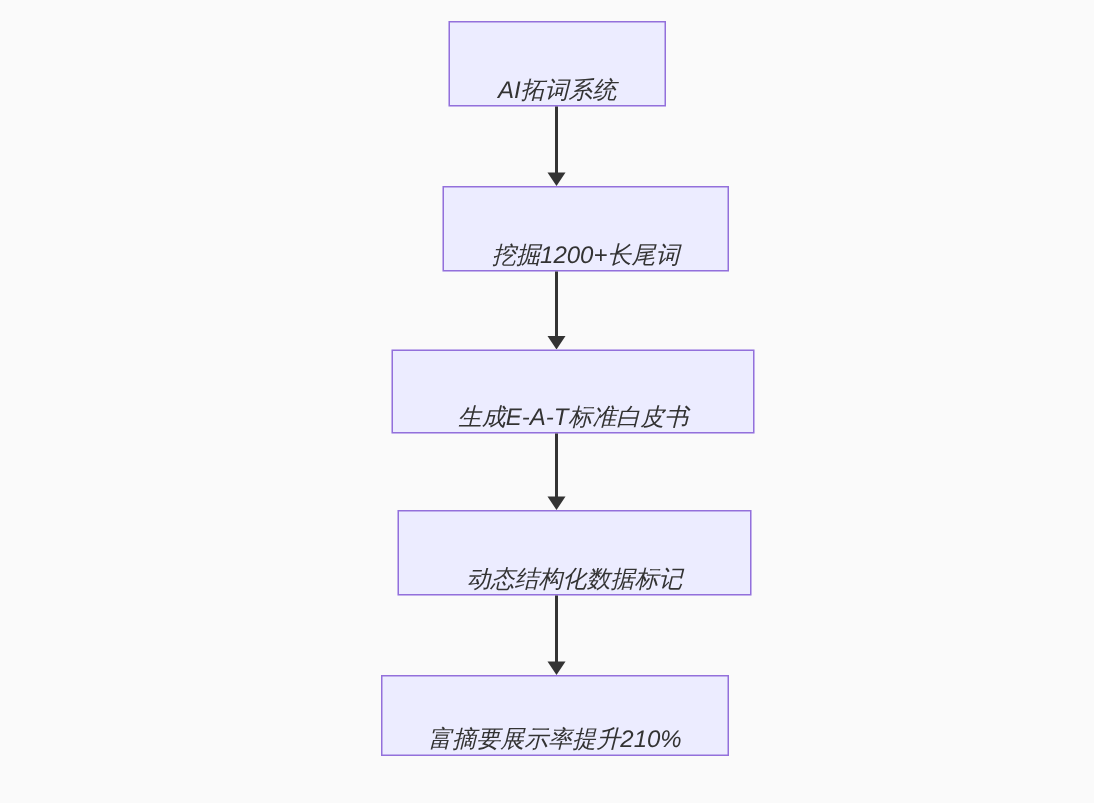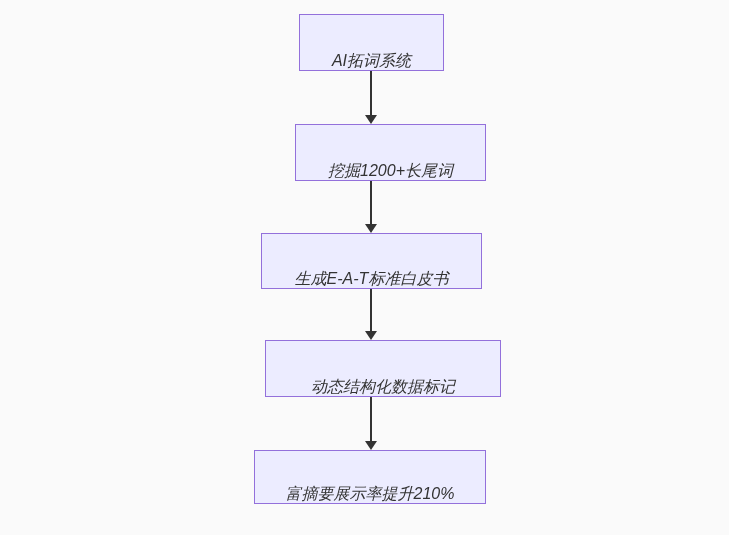--- a/index.html
+++ b/index.html
@@ -53,21 +53,21 @@
     width: 0;
     height: 0;
     margin-left: -6px;
     border-left: 6px solid transparent;
     border-right: 6px solid transparent;
     border-top: 9px solid var(--arrow, #333333);
   }
   
   .n0 { left: 299px; top: 14px;  width: 145px; height: 57px; }
   .n1 { left: 275px; top: 124px; width: 191px; height: 57px; margin-left: 20px; }
-  .n2 { left: 261px; top: 233px; width: 221px; height: 56px; }
+  .n2 { left: 261px; top: 233px; width: 242px; height: 56px; }
   .n3 { left: 265px; top: 340px; width: 236px; height: 57px; }
   .n4 { left: 254px; top: 450px; width: 232px; height: 54px; }
   
   .e0 { left: 364px; top: 71px;  height: 53px; }
   .e1 { left: 364px; top: 181px; height: 52px; }
   .e2 { left: 364px; top: 289px; height: 51px; }
   .e3 { left: 364px; top: 397px; height: 53px; }
 </style>
 </head>
 <body>

